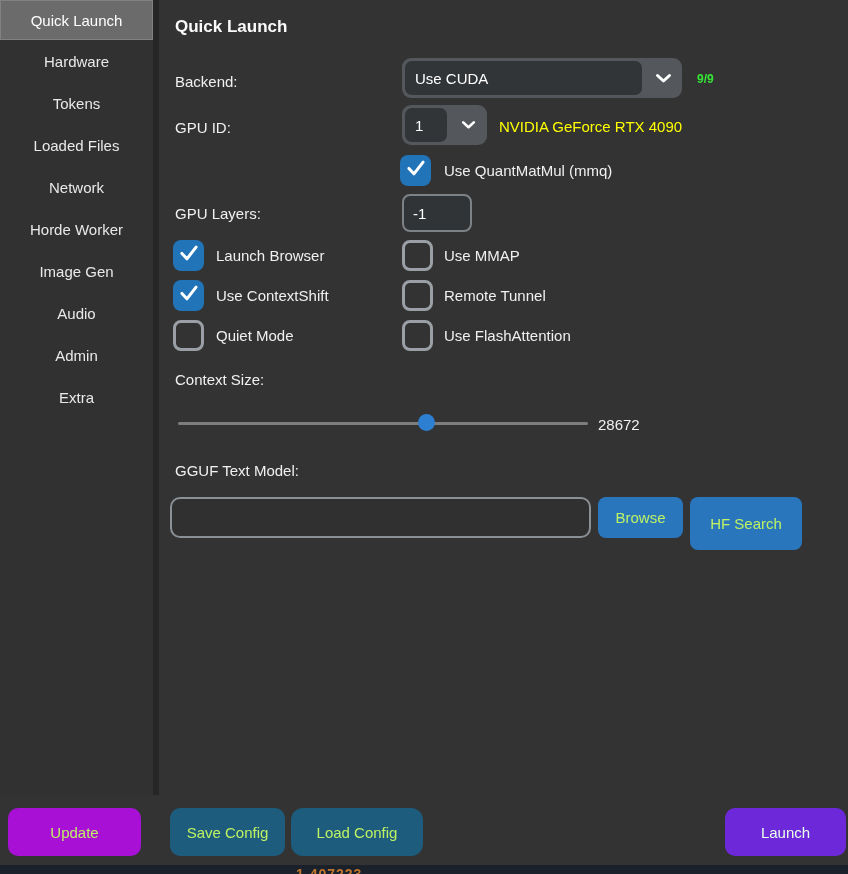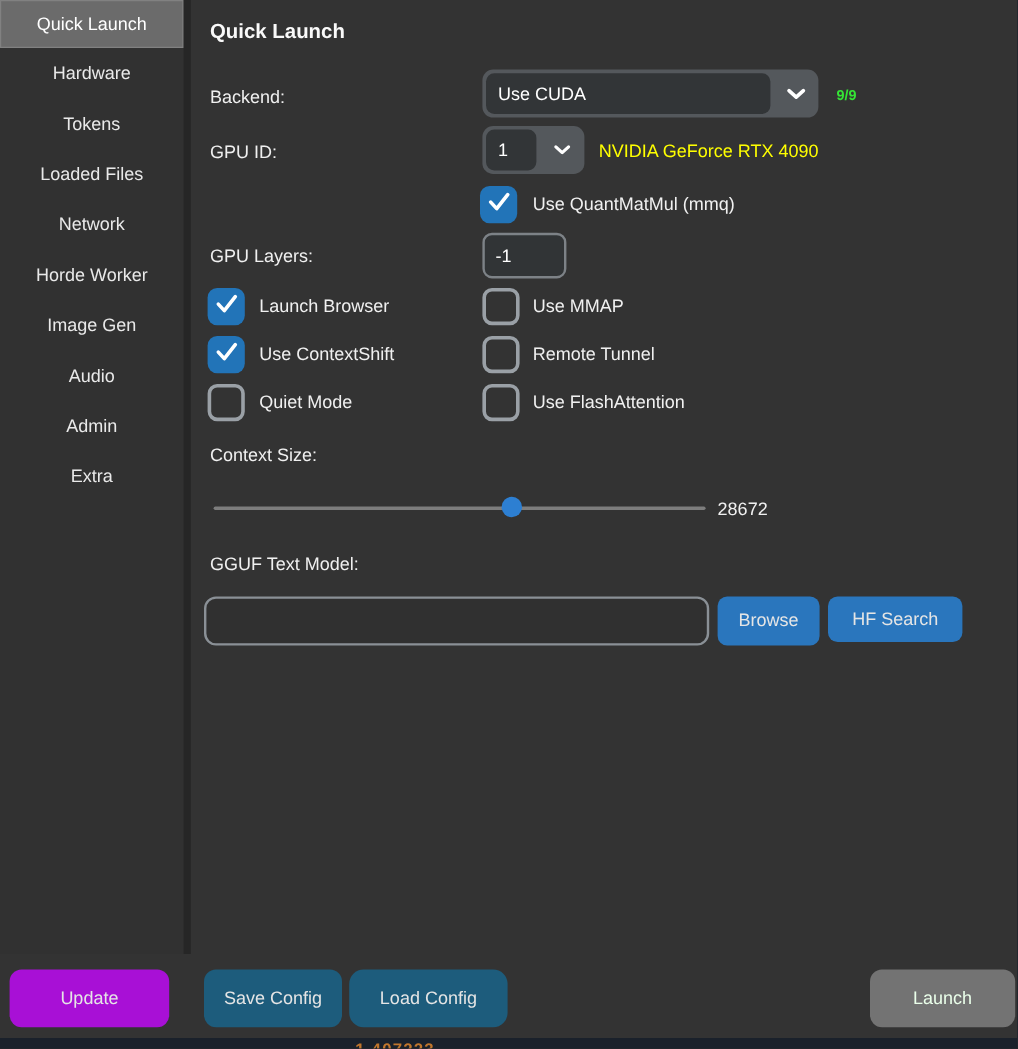--- a/index.html
+++ b/index.html
@@ -42,30 +42,30 @@
   }
   .model-input {
     position:absolute; box-sizing:border-box; background:#303030;
     border:2px solid #8a9096; border-radius:10px; color:#ffffff;
     font-size:15px; font-family:inherit; padding:0 10px; outline:none;
   }
   .slider-wrap { position:absolute; left:178px; top:414px; width:410px; height:18px; cursor:pointer; }
   .slider-track { position:absolute; left:0; top:8px; width:100%; height:3px; background:#7d7d7d; border-radius:2px; }
   .slider-thumb { position:absolute; top:0; width:17px; height:17px; border-radius:50%; background:#2d7fd2; cursor:grab; }
   .btn {
-    position:absolute; border:none; border-radius:8px; color:#e5e5e5;
+    position:absolute; border:none; border-radius:8px; color:#bef264;
     font-size:15px; font-family:inherit; display:flex; align-items:center; justify-content:center;
     cursor:pointer; white-space:nowrap;
   }
   .btn-blue   { background:#2a76bd; }
   .footer-btn { border-radius:10px; font-size:15px; }
   .btn-update { background:#a810d6; }
   .btn-config { background:#1d5c7c; }
   .btn-help   { background:#a32c2c; color:#f3dcdc; }
-  .btn-launch { background:#737373; color:#eaffea; }
+  .btn-launch { background:#6d28d9; color:#eaffea; }
   
   .bottom-strip { position:absolute; left:0; top:865px; width:848px; height:9px; background:#1a212b; overflow:hidden; }
   .clipped-num { position:absolute; left:296px; top:1px; font-size:14px; font-weight:bold; color:#c0762c; letter-spacing:1px; }
 </style>
 </head>
 <body>
 
 <div class="app">
 
   <nav class="sidebar">
@@ -153,21 +153,21 @@
   <div class="lbl" style="left:175px; top:371px;">Context Size:</div>
   <div class="slider-wrap">
     <div class="slider-track"></div>
     <div class="slider-thumb" style="left: calc(60.5% - 8.5px);"></div>
   </div>
   <div class="lbl" style="left:598px; top:416px;">28672</div>
 
   <div class="lbl" style="left:175px; top:462px;">GGUF Text Model:</div>
   <input class="model-input" style="left: 170px; top: 497px; width: 421px; height: 41px;" value="">
   <button class="btn btn-blue" style="left:598px; top:497px; width:85px; height:41px;">Browse</button>
-  <button class="btn btn-blue" style="left:690px; top:497px; width:112px; height:38px;">HF Search</button>
+  <button class="btn btn-blue" style="left:690px; top:497px; width:112px; height:53px;">HF Search</button>
 
   <button class="btn footer-btn btn-update" style="left:8px;   top:808px; width:133px; height:48px;">Update</button>
   <button class="btn footer-btn btn-config" style="left:170px; top:808px; width:115px; height:48px;">Save Config</button>
   <button class="btn footer-btn btn-config" style="left:291px; top:808px; width:132px; height:48px;border-radius:12px;">Load Config</button>
   <button class="btn footer-btn btn-launch" style="left:725px; top:808px; width:121px; height:48px;">Launch</button>
 
   <div class="bottom-strip">
     <div class="clipped-num">1.407223</div>
   </div>
 

